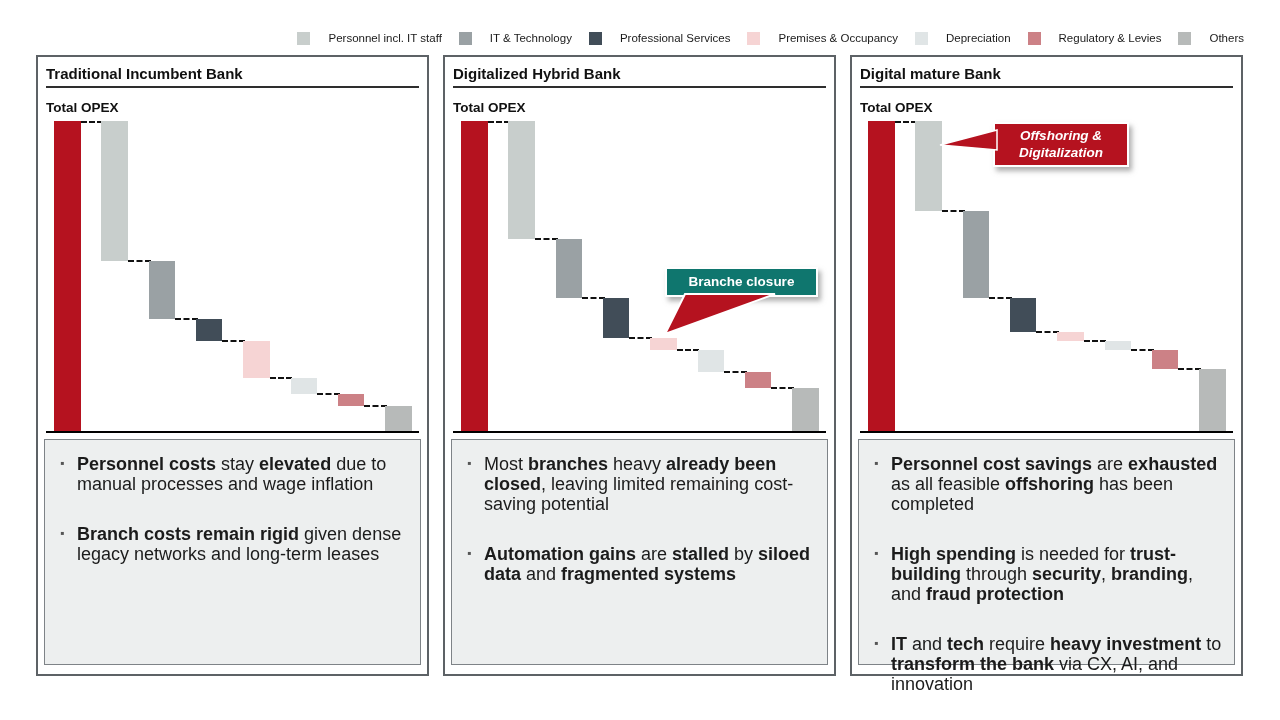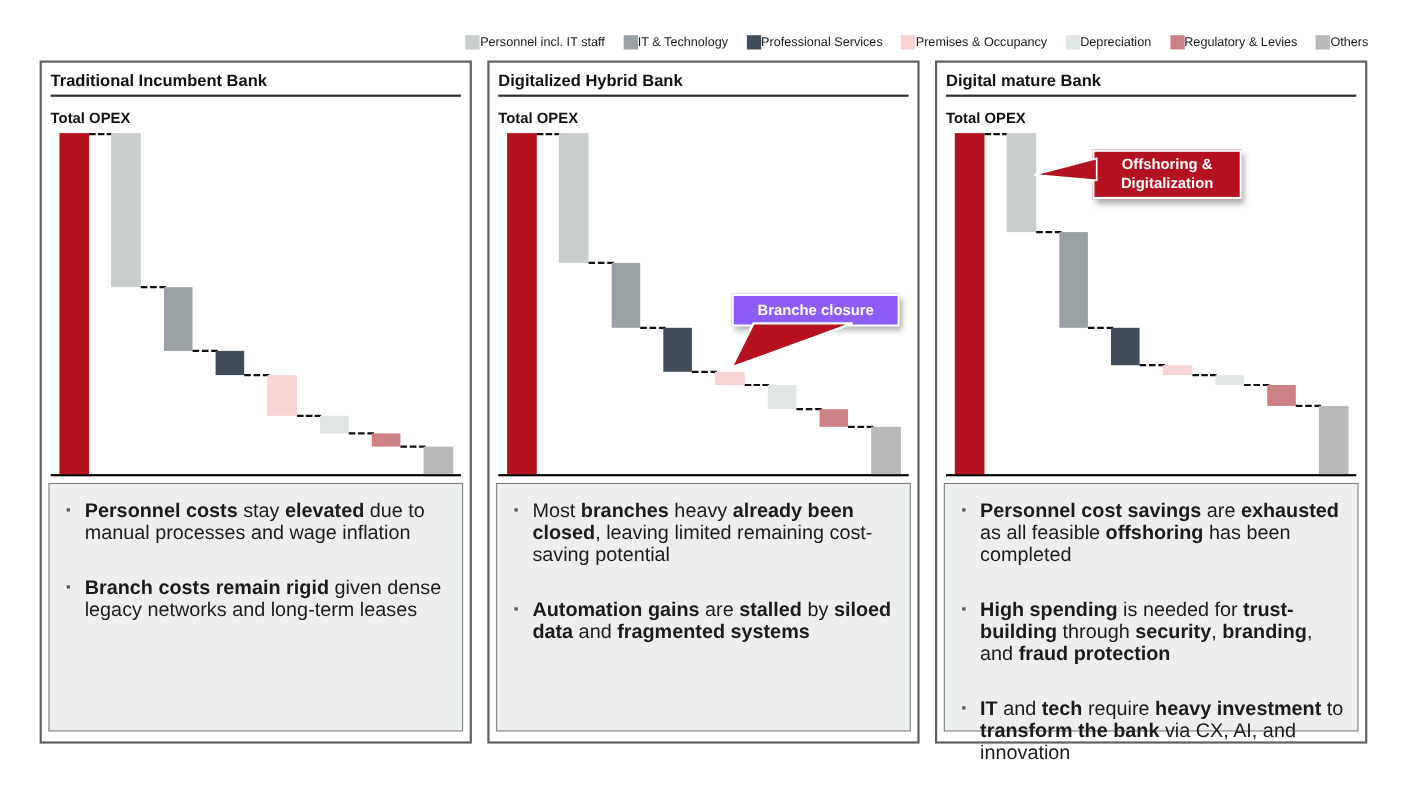--- a/index.html
+++ b/index.html
@@ -3,21 +3,21 @@
 <meta charset="utf-8">
 <style>
   * { box-sizing: border-box; }
   html,body { margin:0; padding:0; background:#fff; width:1280px; height:720px; overflow:hidden;
               font-family:"Liberation Sans","DejaVu Sans",sans-serif; }
   b { font-weight:bold; }
 
   
   .legend { display:flex; justify-content:flex-end; align-items:center; gap:17px;
             margin:31px 36px 0; height:15px; font-size:11.5px; color:#1a1a1a; white-space:nowrap; }
-  .legend-item { display:flex; align-items:center; gap:0; }
+  .legend-item { display:flex; gap:18px; }
   .swatch { width:13px; height:13px; display:inline-block; }
 
   
   .panels { display:flex; gap:14px; margin:9px 0 0 36px; }
   .panel { width:393px; height:621px; border:2px solid #5d6266; background:#fff; position:relative; }
   .panel-title { font-size:15px; font-weight:bold; line-height:15px; margin:9px 8px 0; color:#111; }
   .title-rule { border-bottom:2px solid #2e2e2e; margin:5px 8px 0; }
   .axis-label { font-size:13.5px; font-weight:bold; line-height:14px; margin:13px 8px 0; color:#111; }
 
   
@@ -25,21 +25,21 @@
   .bar { position:absolute; }
   .connector { position:absolute; border-top:2px dashed #111; height:0; }
 
   
   .callout { position:absolute; color:#fff; font-weight:bold; font-size:13.5px; line-height:17px;
              text-align:center; border:2px solid #fff;
              box-shadow:3px 4px 5px rgba(110,110,110,.55); z-index:5; }
   .callout .tail { position:absolute; overflow:visible; z-index:4; }
   .callout-branche { left:212px; top:146px; width:153px; padding:4px 2px 5px; }
   .callout-branche .tail { left:-4px; top:100%; width:112px; height:42px; margin-top:-1px; }
-  .callout-offshoring { left:133px; top:15px; width:136px; padding:3px 2px 4px; }
+  .callout-offshoring { left:133px; top:1px; width:136px; padding:3px 2px 4px;font-style:italic; }
   .callout-offshoring .tail { left:-56px; top:5px; width:58px; height:26px; }
 
   
   .notes { margin:6px 6px 0; height:226px; background:#edefef; border:1px solid #7e8387;
            padding:14px 12px 0 10px; }
   .notes ul { list-style:none; margin:0; padding:0; }
   .notes li { position:relative; padding-left:22px; font-size:18px; line-height:20px;
               margin-bottom:30px; color:#1b1b1b; }
   .notes li::before { content:"▪"; position:absolute; left:5px; top:-1px; color:#555; font-size:12px; }
 </style>
@@ -106,21 +106,21 @@
           <li><b>Branch costs remain rigid</b><span> given dense legacy networks and long-term leases</span></li>
         </ul>
       </div>
   </section>
 
   <section class="panel">
     <h2 class="panel-title">Digitalized Hybrid Bank</h2>
     <div class="title-rule"></div>
     <div class="axis-label">Total OPEX</div>
     <div class="chart">
-      <div class="callout callout-branche" style="background: #8b5cf6;">
+      <div class="callout callout-branche" style="background: #0f766e;">
         <span>Branche closure</span>
         <svg class="tail" viewBox="0 0 112 42">
           <polygon points="22,0 112,0 2,40" fill="#b5121f" stroke="#ffffff" stroke-width="2"></polygon>
         </svg>
       </div>
     <div class="bar" style="left: 8px; top: 0px; width: 26.5px; height: 310px; background: rgb(181, 18, 31);"></div>
         <div class="connector" style="left: 34.5px; top: 0px; width: 22.8px; height: 0px; border-top-color: rgb(17, 17, 17);"></div>
         <div class="bar" style="left: 55.3px; top: 0px; width: 26.5px; height: 117.8px; background: rgb(200, 206, 204);"></div>
         <div class="connector" style="left: 81.8px; top: 116.8px; width: 22.8px; height: 0px; border-top-color: rgb(17, 17, 17);"></div>
         <div class="bar" style="left: 102.6px; top: 117.8px; width: 26.5px; height: 58.9px; background: rgb(154, 161, 164);"></div>

